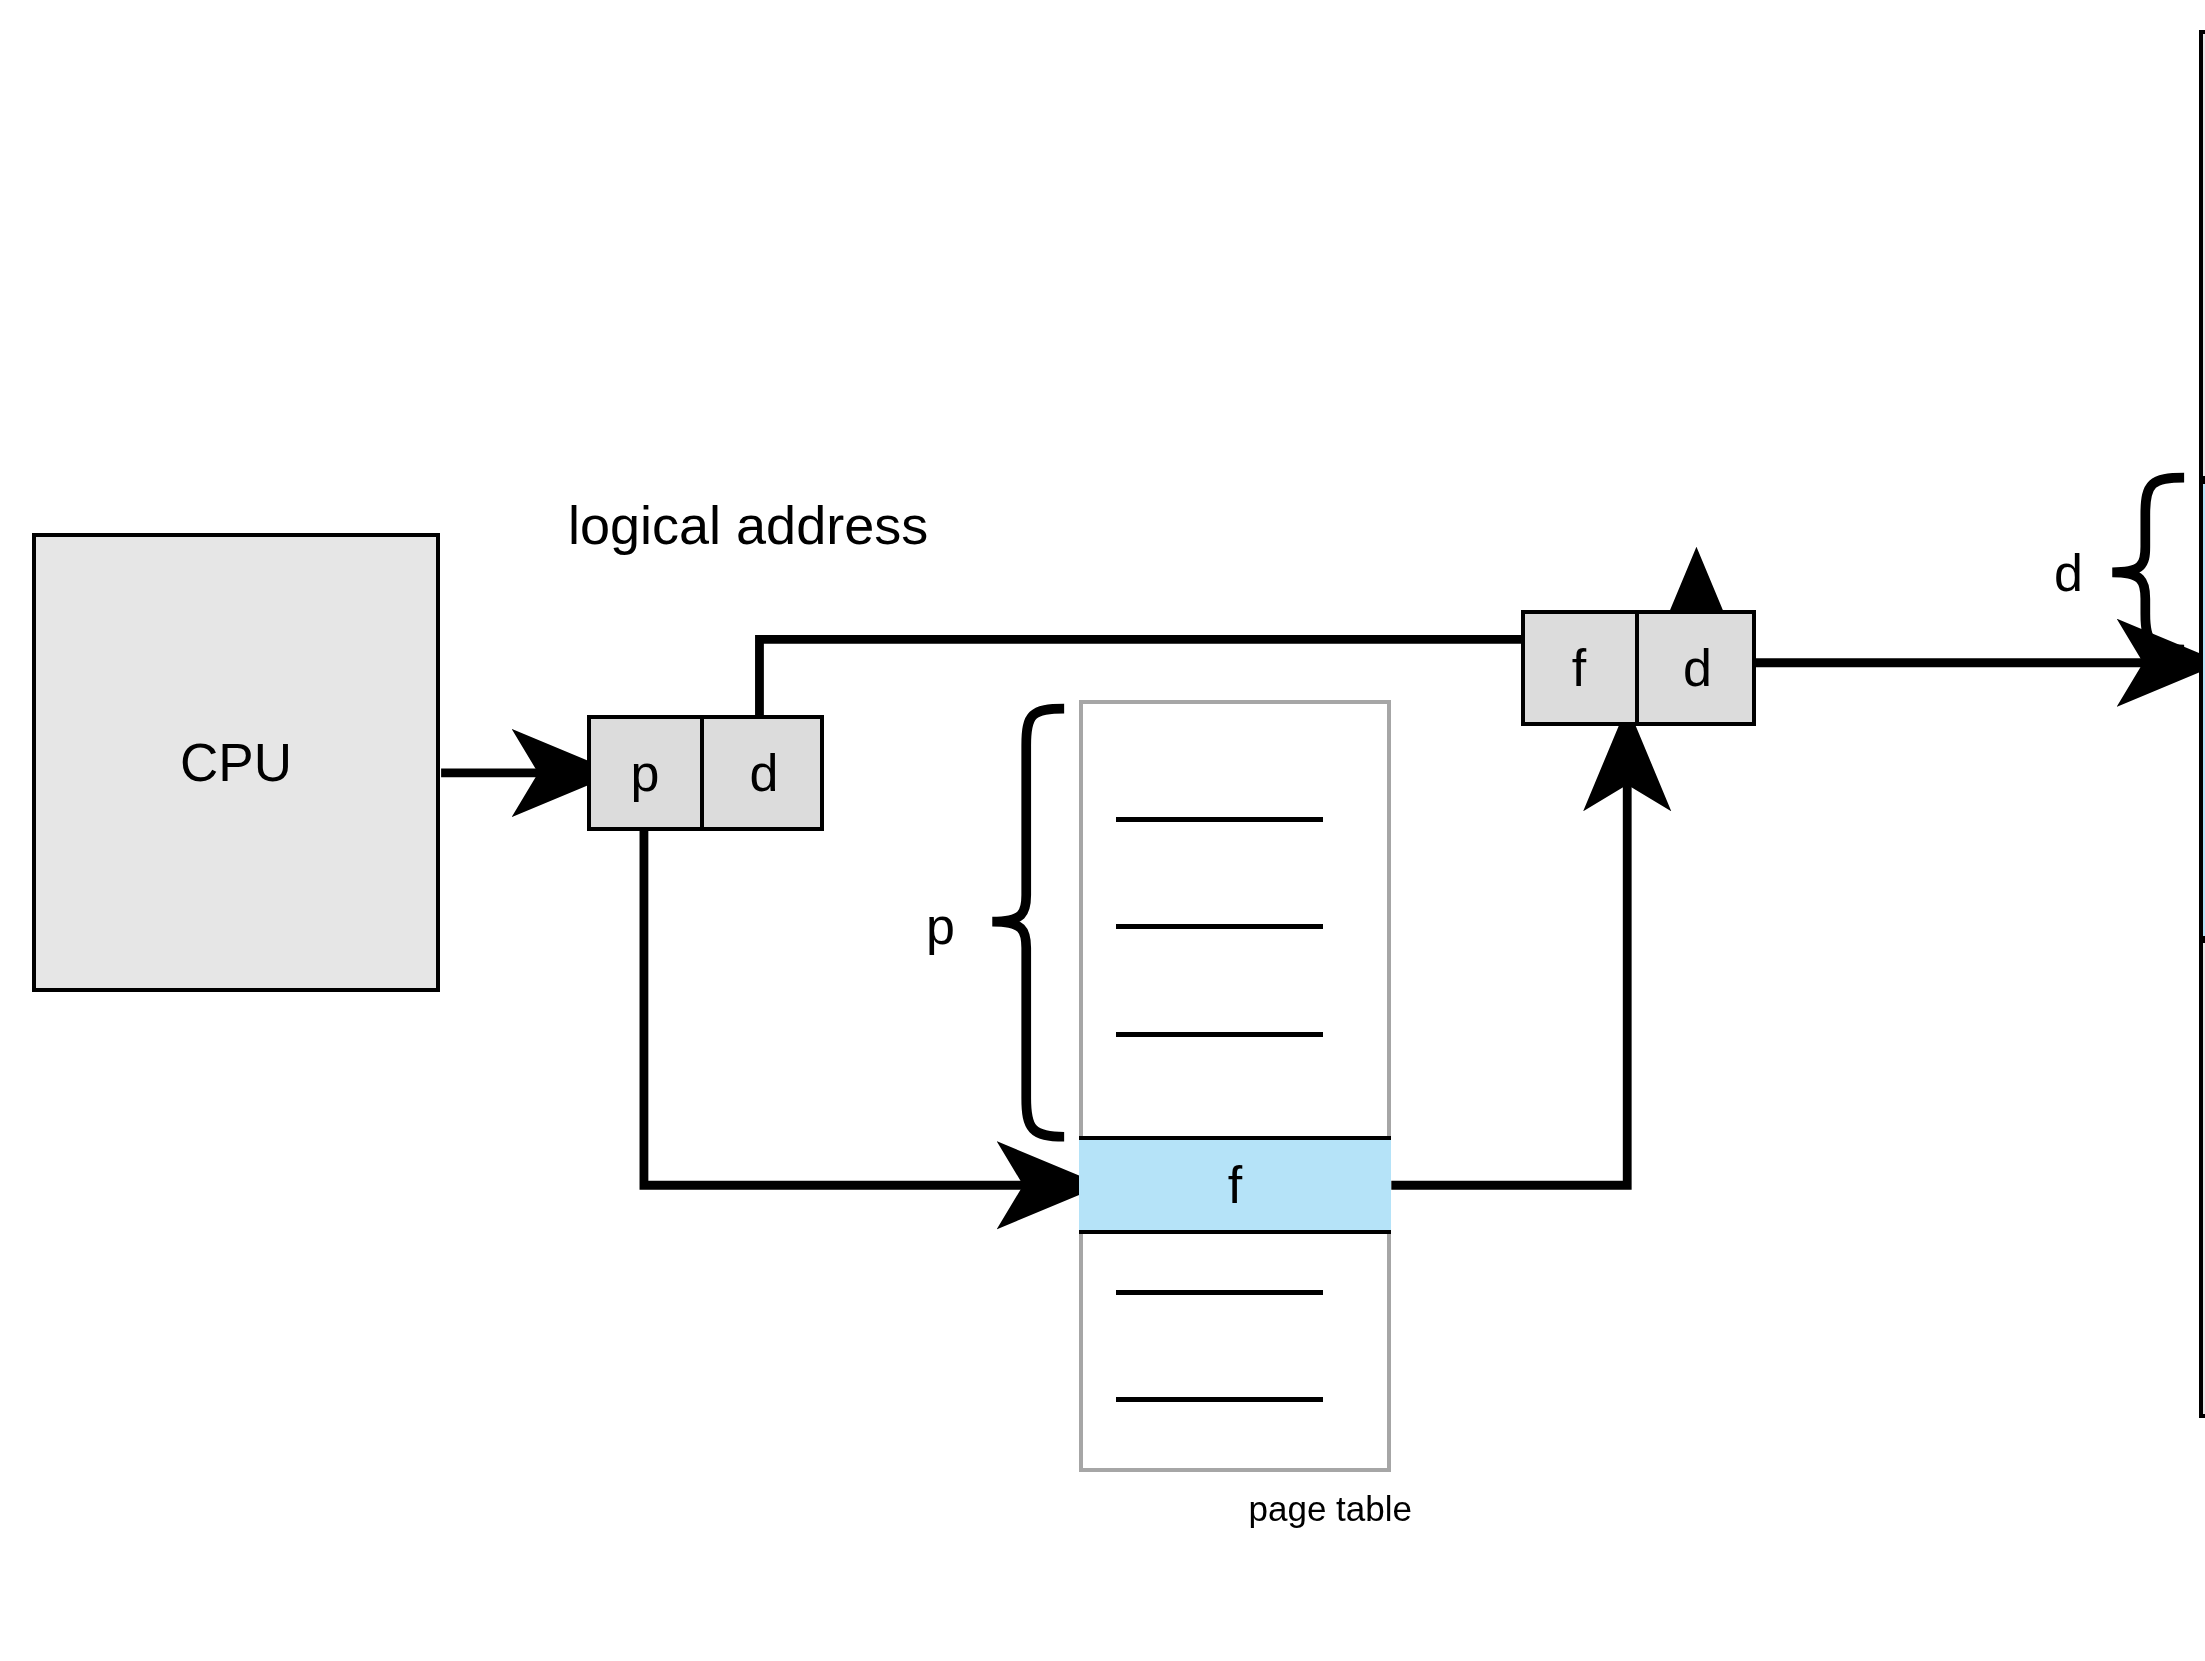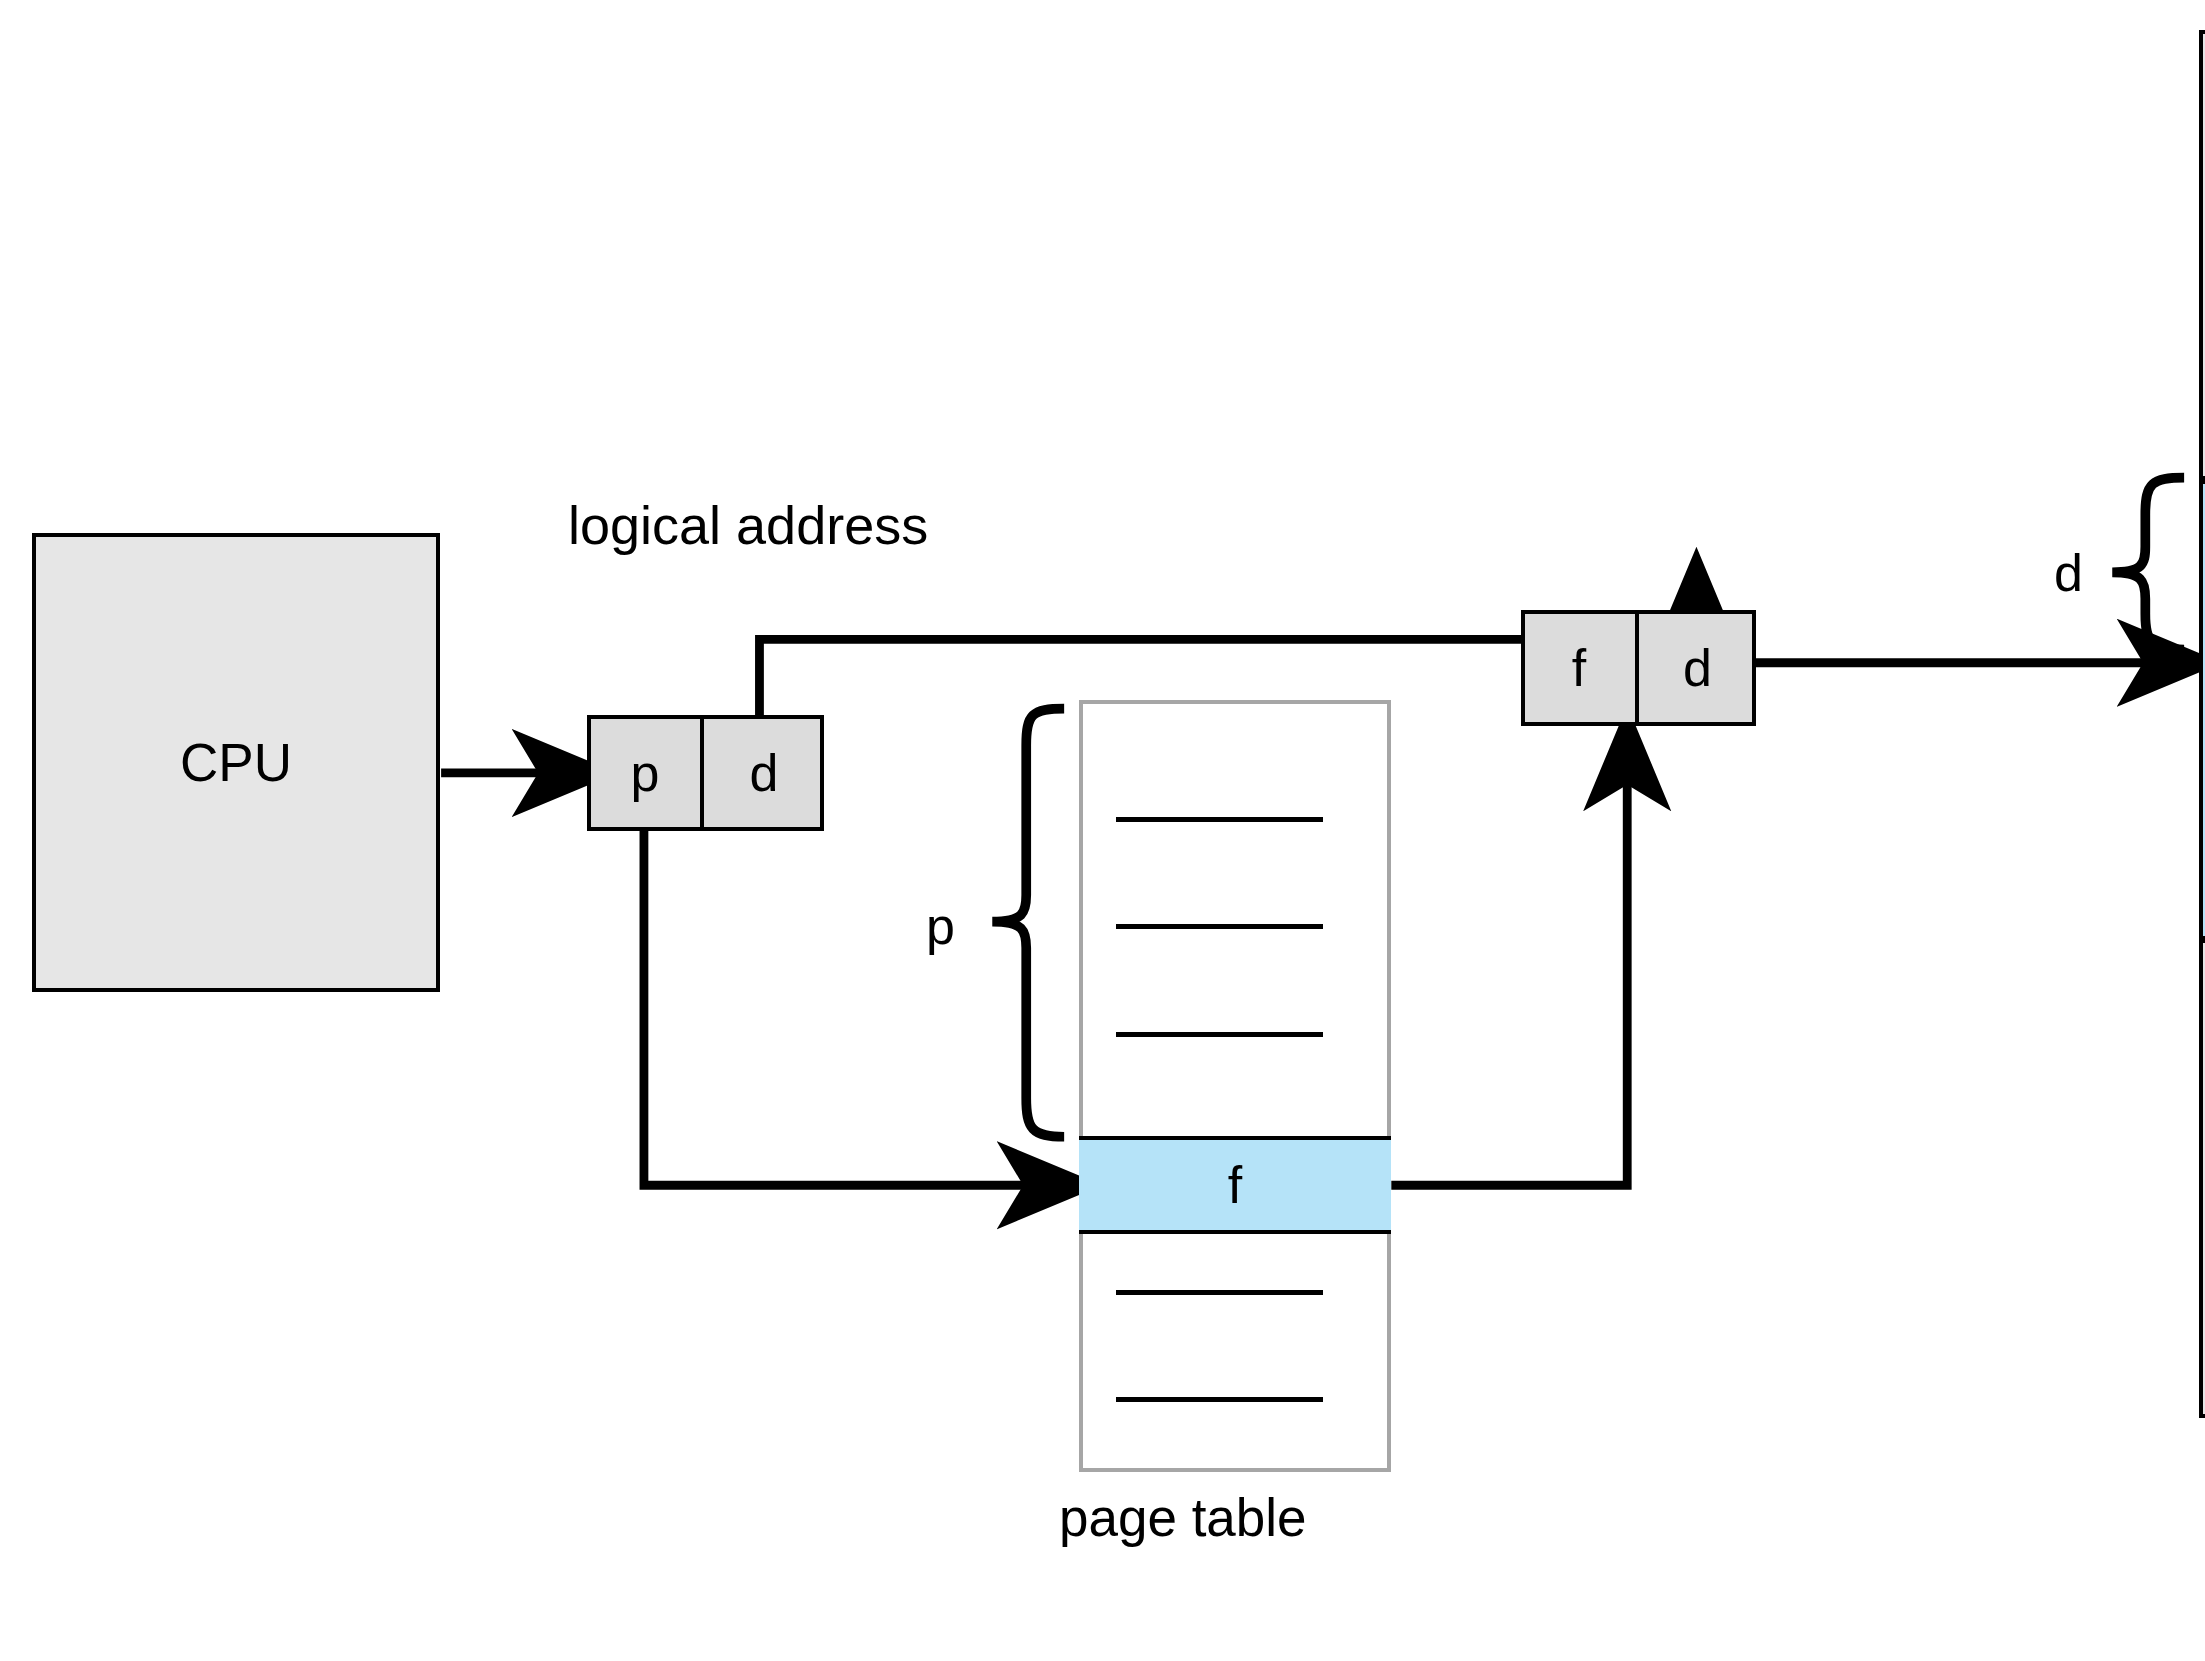--- a/index.html
+++ b/index.html
@@ -75,21 +75,21 @@
   }
   #pt-f-row{
     left:1079px;top:1136px;width:312px;height:98px;
     background:#b5e3f8;border-top:4px solid #000;border-bottom:4px solid #000;
   }
   #pt-f-label{
     left:1079px;top:1136px;width:312px;height:98px;
     display:flex;align-items:center;justify-content:center;font-size:52px;
   }
   #pt-caption{
-    left:1059px;top:1491px;width:353px;text-align:left;font-size:53px;
+    left:1059px;top:1491px;width:353px;text-align:right;font-size:35px;
   }
   
   #pm-frame-e{
     left:2199px;top:30px;width:520px;height:450px;
     background:#e6e6e6;border:4.9px solid #000000;
   }
   #pm-frame-e-label{
     left:2199px;top:30px;width:520px;height:450px;
     display:flex;align-items:center;justify-content:center;font-size:52px;
   }

